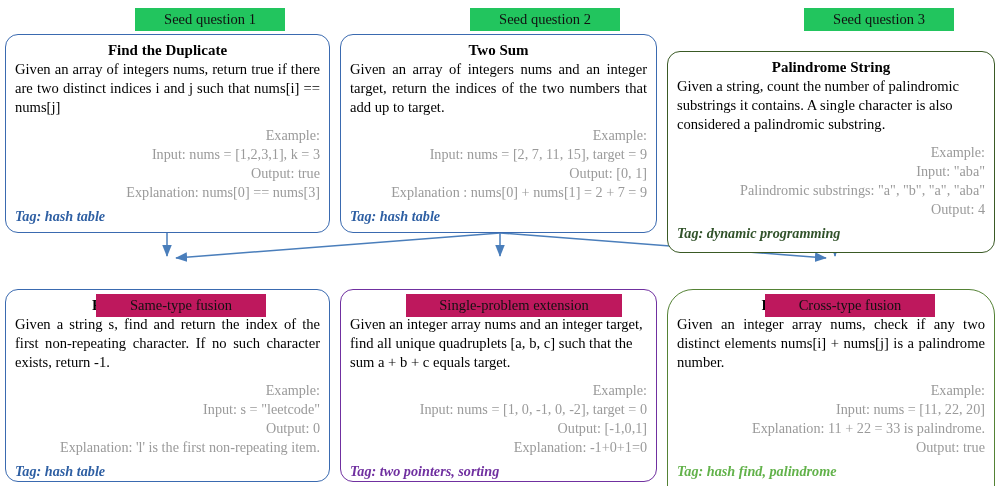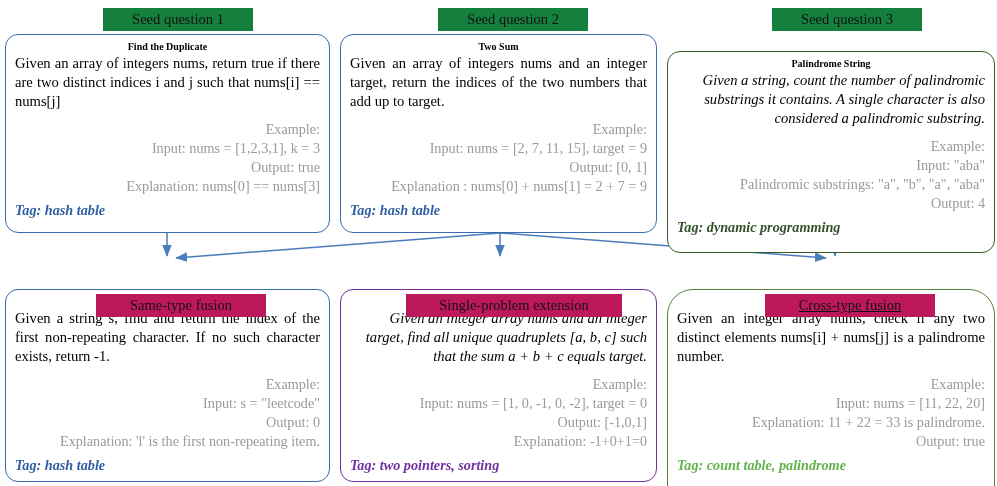--- a/index.html
+++ b/index.html
@@ -19,21 +19,21 @@
   .badge {
     position: absolute;
     font-size: 14.5px;
     color: #111111;
     text-align: center;
     padding: 2px 14px 3px 14px;
     white-space: nowrap;
     line-height: 1.25;
     z-index: 5;
   }
-  .badge.seed   { background: #15803d; }
+  .badge.seed   { background: #22c55e; margin-left: 32px; }
   .badge.fusion { background: #be185d; margin-top: 32px; }
 
   
   .card {
     position: absolute;
     box-sizing: border-box;
     border: 1.6px solid #2f5496;
     border-radius: 13px;
     background: #ffffff;
     padding: 6px 9px 5px 9px;
@@ -41,34 +41,34 @@
     overflow: hidden;
   }
   .card.blue   { border-color: #3a6ab0; }
   .card.green  { border-color: #3a5a25; }
   .card.green2 { border-color: #548235; }
   .card.purple { border-color: #7030a0; }
 
   .card-title {
     text-align: center;
     font-weight: bold;
-    font-size: 10px;
+    font-size: 15px;
     color: #000000;
     line-height: 1.2;
     margin-bottom: 1px;
   }
   .card-desc {
     font-size: 14.6px;
     color: #000000;
     line-height: 1.30;
     text-align: justify;
     text-justify: inter-word;
     margin: 0 0 9px 0;
   }
-  .card-desc.nojust { text-align: right; font-style: italic; }
+  .card-desc.nojust { text-align: left; }
 
   .card-example {
     font-size: 14.2px;
     color: #9a9a9a;
     line-height: 1.33;
     margin-bottom: 7px;
     text-align: right;
   }
   .card-example div { white-space: nowrap; }
 
@@ -148,21 +148,21 @@
     <div>Example:</div>
     <div>Input: "aba"</div>
     <div>Palindromic substrings: "a", "b", "a", "aba"</div>
     <div>Output: 4</div>
   </div>
   <div class="card-tag tag-dgreen">Tag: dynamic programming</div>
 </div>
 
 <div class="badge fusion" style="left:96px; top:262px; width:142px;">Same-type fusion</div>
 <div class="badge fusion" style="left:406px; top:262px; width:188px;">Single-problem extension</div>
-<div class="badge fusion" style="left:765px; top:262px; width:142px;text-decoration:underline;">Cross-type fusion</div>
+<div class="badge fusion" style="left:765px; top:262px; width:142px;">Cross-type fusion</div>
 
 <div class="card blue" style="left:5px; top:289px; width:325px; height:193px;">
   <div class="card-title">First Unique Character</div>
   <div class="card-desc"> Given a string s, find and return the index of the first non-repeating character. If no such character exists, return -1.</div>
   <div class="card-example">
     <div>Example:</div>
     <div>Input: s = "leetcode"</div>
     <div>Output: 0</div>
     <div>Explanation: 'l' is the first non-repeating item.</div>
   </div>
@@ -183,14 +183,14 @@
 
 <div class="card green2" style="left:667px; top:289px; width:328px; height:234px;border-radius:26px;">
   <div class="card-title">Palindrome Sum Pair</div>
   <div class="card-desc">Given an integer array nums, check if any two distinct elements nums[i] + nums[j] is a palindrome number.</div>
   <div class="card-example">
     <div>Example:</div>
     <div>Input: nums = [11, 22, 20]</div>
     <div>Explanation: 11 + 22 = 33 is palindrome.</div>
     <div>Output: true</div>
   </div>
-  <div class="card-tag tag-lgreen">Tag: count table, palindrome</div>
+  <div class="card-tag tag-lgreen">Tag: hash find, palindrome</div>
 </div>
 
 </body></html>

